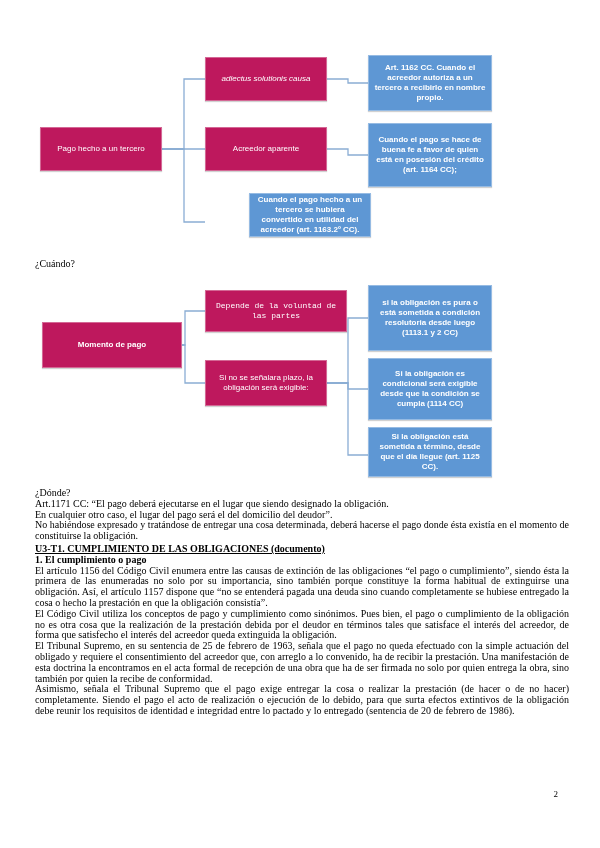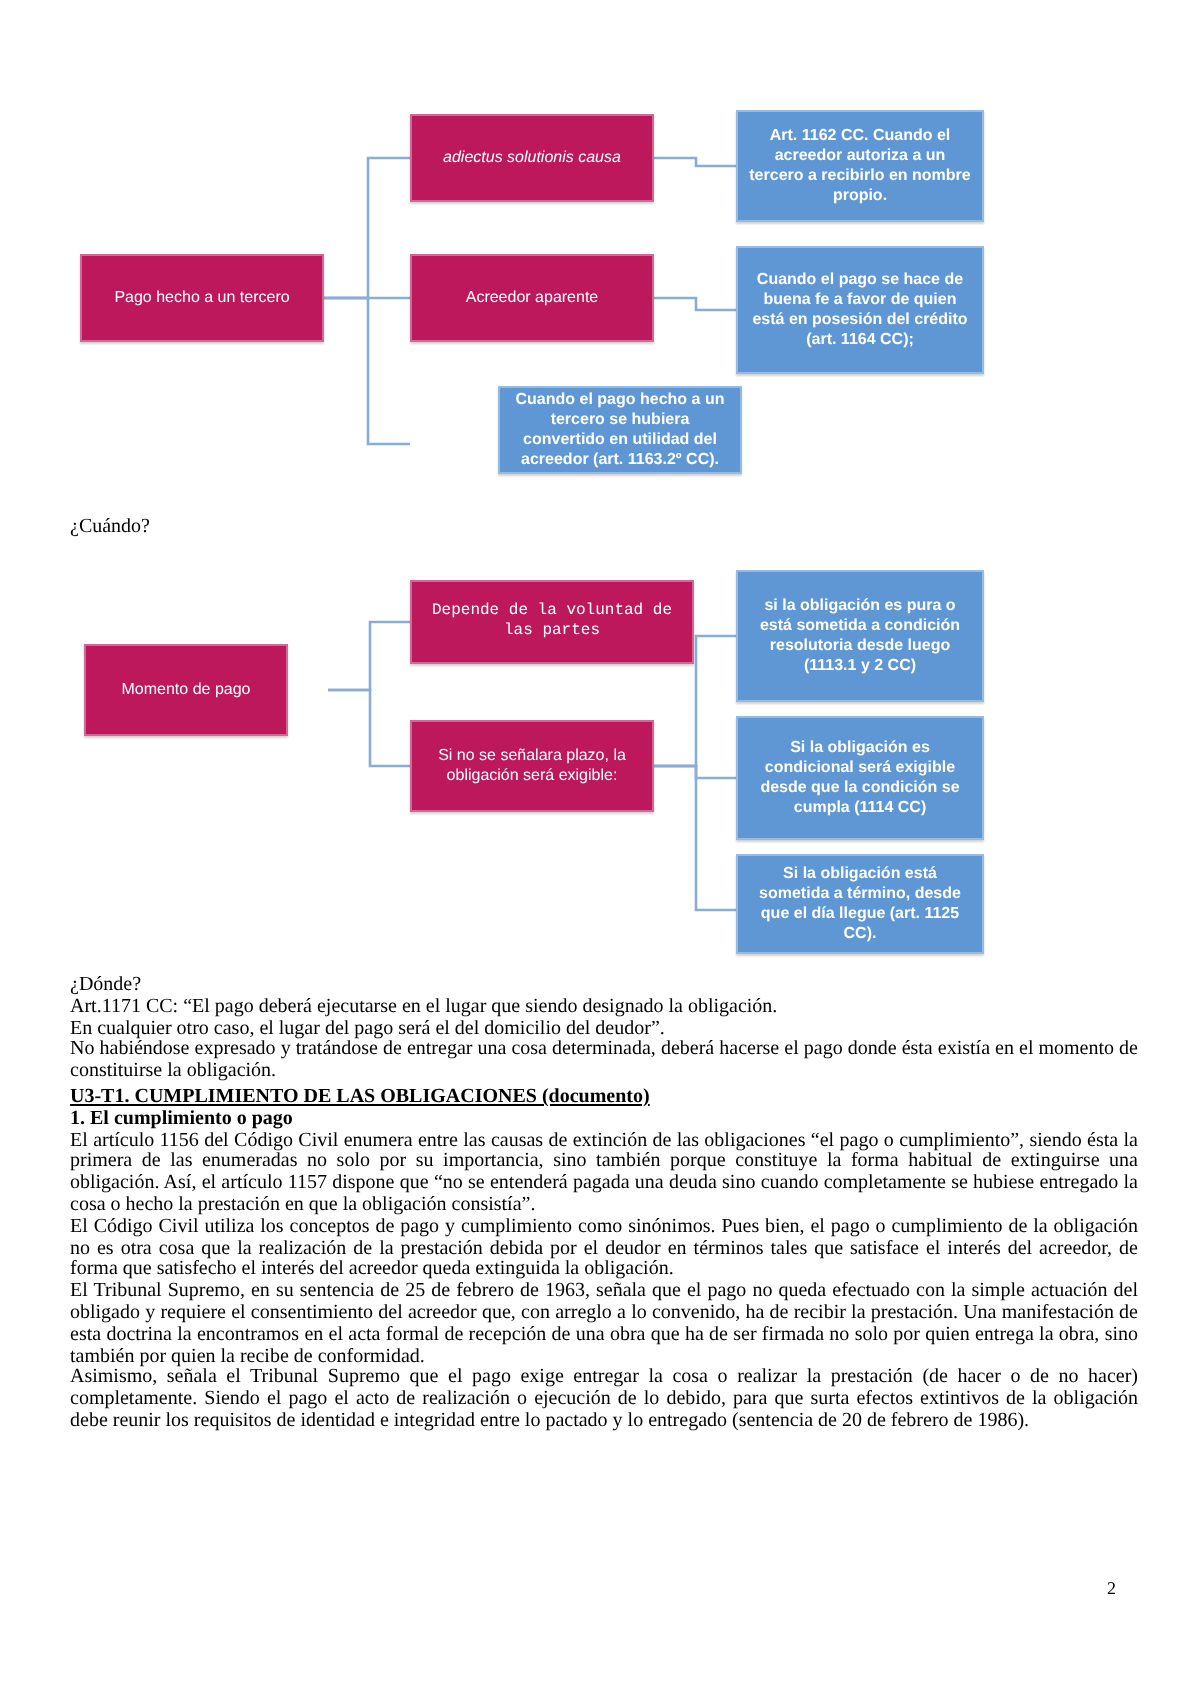--- a/index.html
+++ b/index.html
@@ -76,21 +76,21 @@
   <div class="node dark" style="left:205px; top:127px; width:122px; height:44px;">Acreedor aparente</div>
 
   <div class="node light" style="left:205px; top:193px; width:122px; height:44px;margin-left:44px;">Cuando el pago hecho a un tercero se hubiera convertido en utilidad del acreedor (art. 1163.2º CC).</div>
 
   <div class="node light" style="left:368px; top:55px; width:124px; height:56px;">Art. 1162 CC. Cuando el acreedor autoriza a un tercero a recibirlo en nombre propio.</div>
 
   <div class="node light" style="left:368px; top:123px; width:124px; height:64px;">Cuando el pago se hace de buena fe a favor de quien está en posesión del crédito (art. 1164 CC);</div>
 
   <div class="floating-label" style="left:35px; top:258px;">¿Cuándo?</div>
 
-  <div class="node dark" style="left:42px; top:322px; width:102px; height:46px;">Momento de pago</div>
+  <div class="node dark" style="left:42px; top:322px; width:140px; height:46px;font-weight:bold;">Momento de pago</div>
 
   <div class="node dark" style="left:205px; top:290px; width:142px; height:42px;font-family:Liberation Mono, monospace;">Depende de la voluntad de las partes</div>
 
   <div class="node dark" style="left:205px; top:360px; width:122px; height:46px;">Si no se señalara plazo, la obligación será exigible:</div>
 
   <div class="node light" style="left:368px; top:285px; width:124px; height:66px;">si la obligación es pura o está sometida a condición resolutoria desde luego (1113.1 y 2 CC)</div>
 
   <div class="node light" style="left:368px; top:358px; width:124px; height:62px;">Si la obligación es condicional será exigible desde que la condición se cumpla (1114 CC)</div>
 
   <div class="node light" style="left:368px; top:427px; width:124px; height:50px;">Si la obligación está sometida a término, desde que el día llegue (art. 1125 CC).</div>

